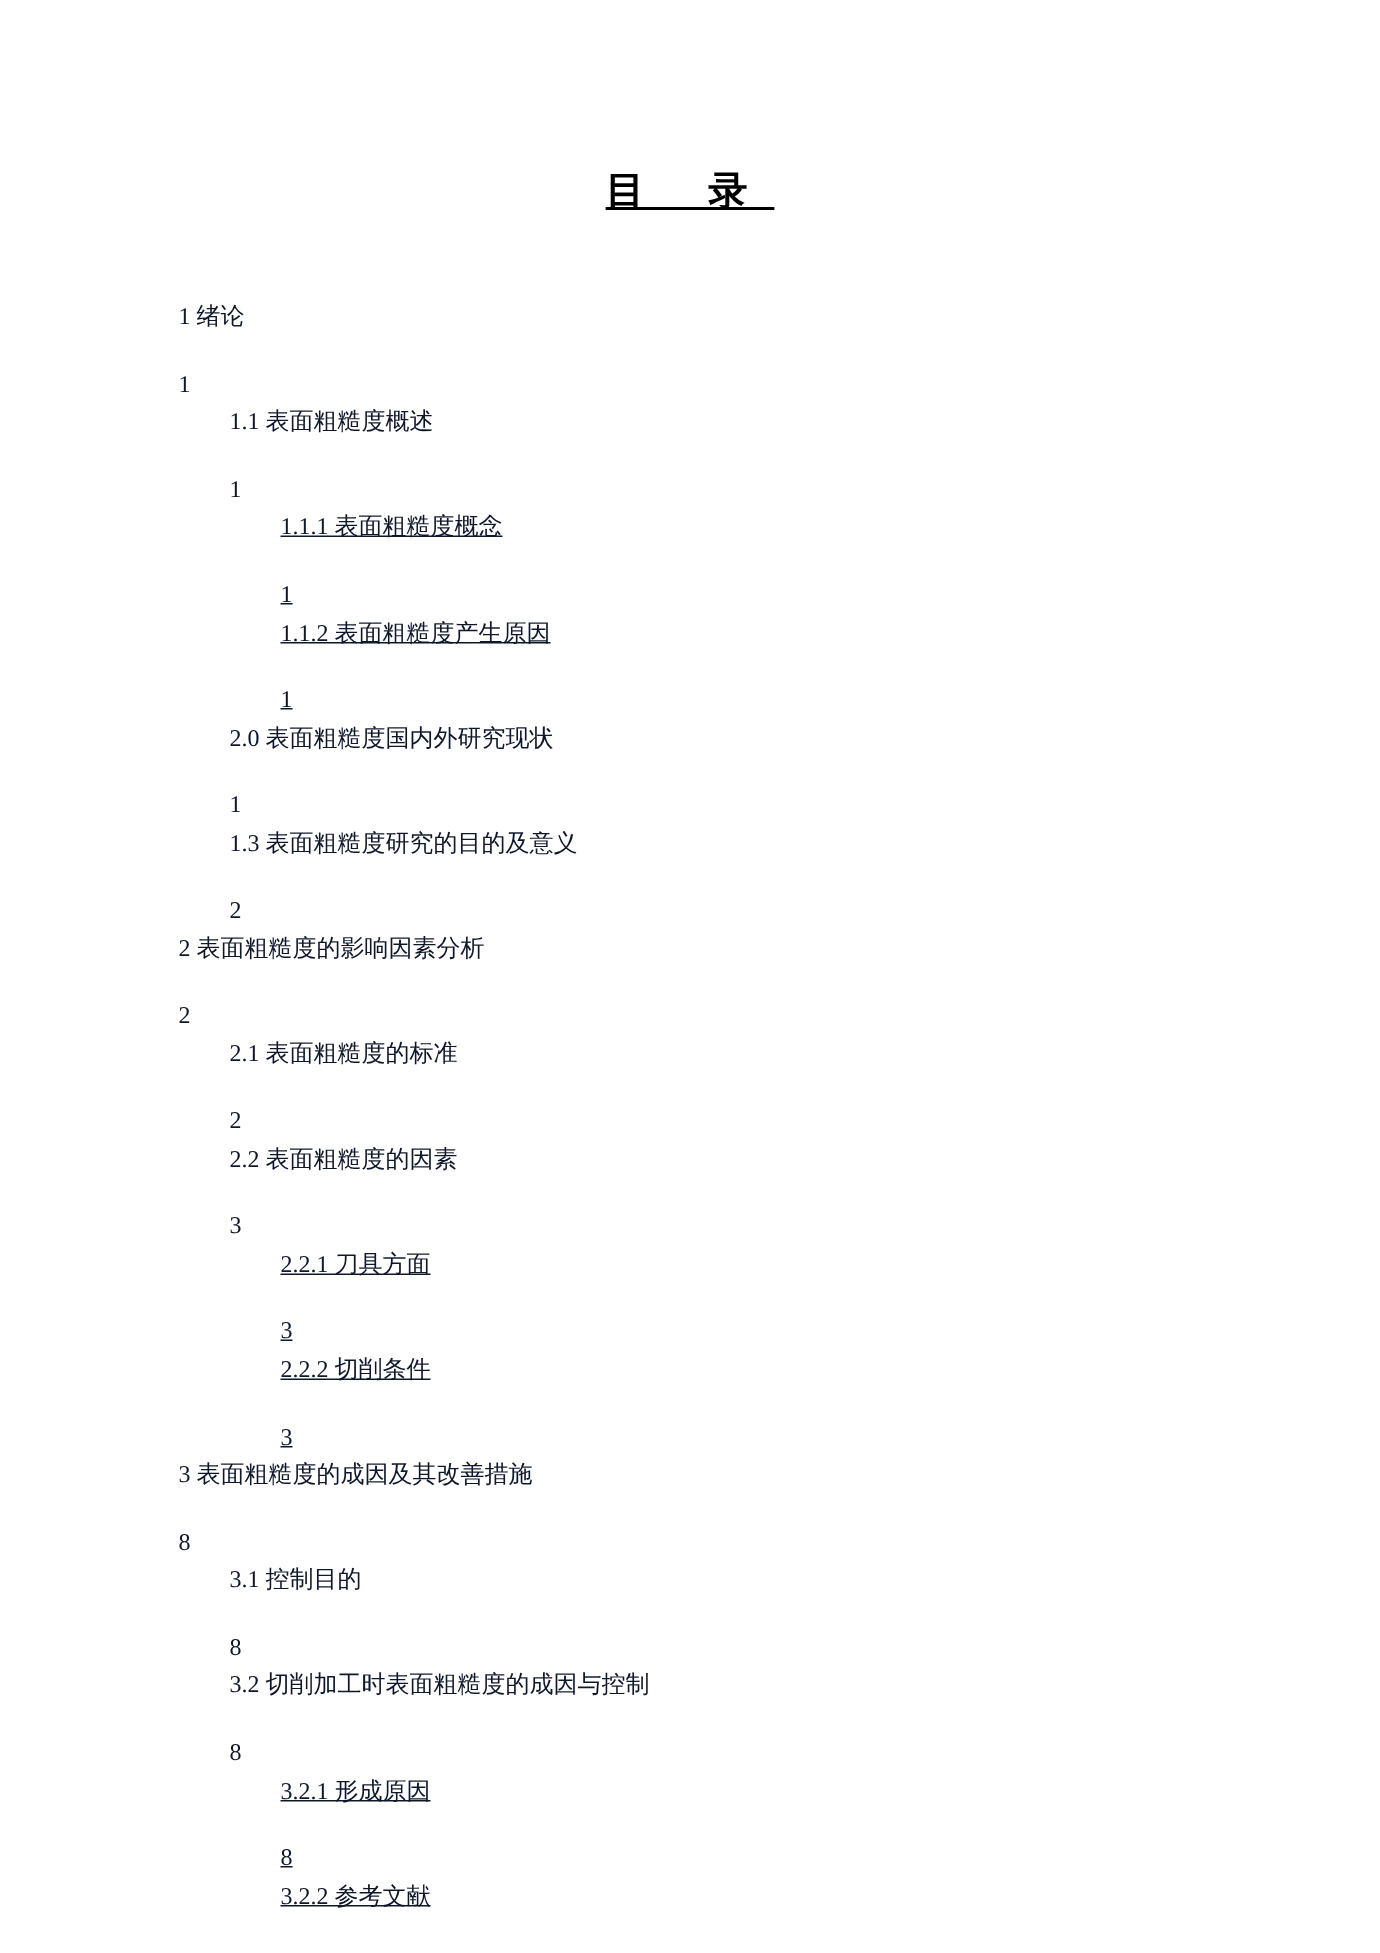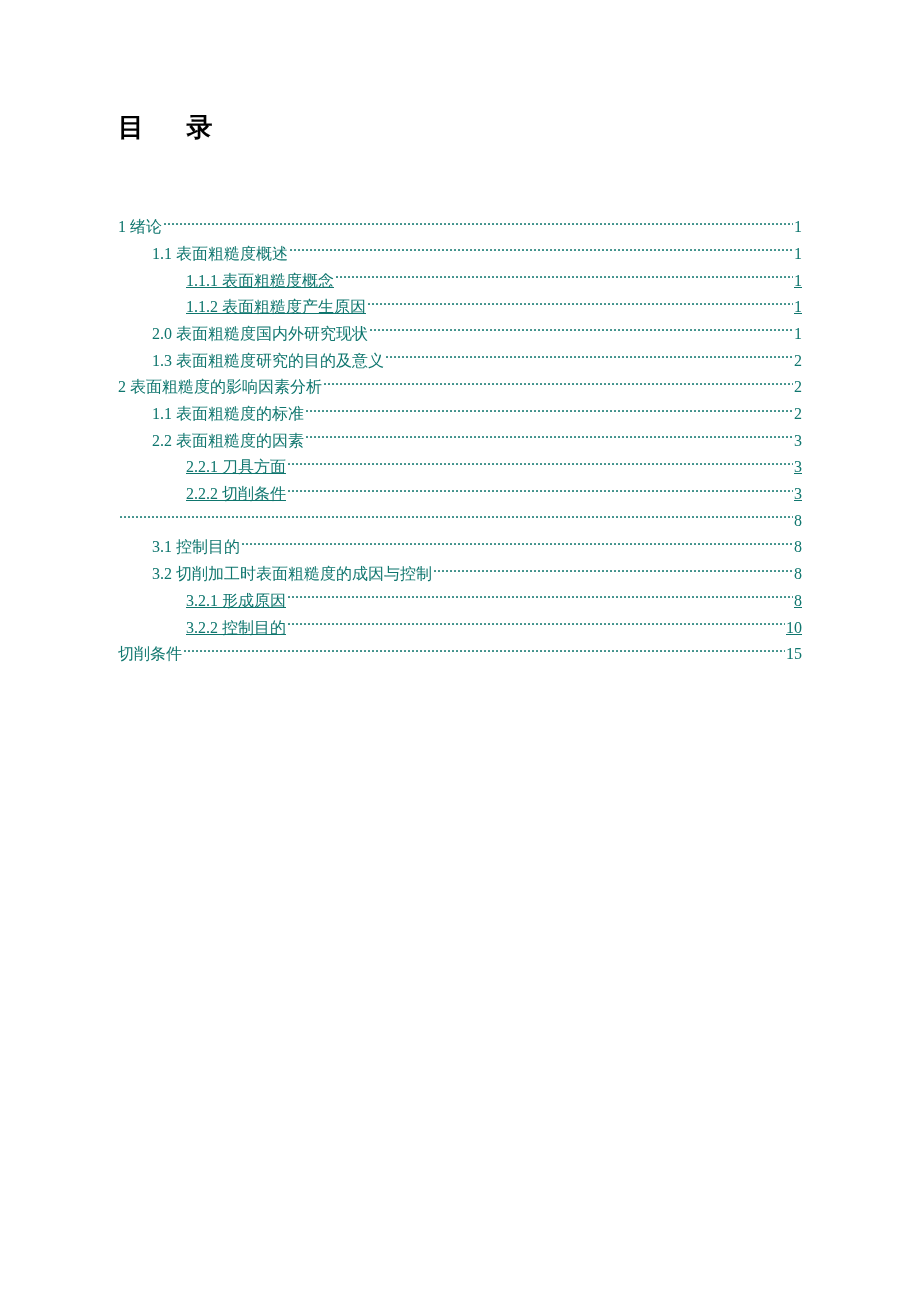--- a/index.html
+++ b/index.html
@@ -9,34 +9,36 @@
       font-family: "SimSun", "宋体", serif;
       width: 920px;
     }
     .page {
       width: 920px;
       min-height: 1302px;
       padding: 110px 118px 0 118px;
       box-sizing: border-box;
     }
     .title {
-      text-align: left;
+      text-align: center;
       font-size: 26px;
       font-weight: bold;
       letter-spacing: 18px;
-      margin-bottom: 68px;
+      margin-bottom: 54px;
       font-family: "SimSun", "宋体", serif;
+      text-decoration: underline;
     }
     .toc-entry {
       display: flex;
       align-items: baseline;
       font-size: 16px;
       line-height: 25.5px;
-      color: #0f766e;
+      color: #0f172a;
       white-space: nowrap;
+      flex-direction: column;
     }
     .toc-label {
       flex-shrink: 0;
       font-family: "Times New Roman", "SimSun", serif;
     }
     .toc-dots {
       flex: 1 1 auto;
       overflow: hidden;
       letter-spacing: 0px;
       font-family: "Times New Roman", serif;
@@ -95,60 +97,61 @@
         <span class="toc-label">1.3 表面粗糙度研究的目的及意义</span>
         <span class="toc-dots"></span>
         <span class="toc-page">2</span>
       </div>
       <div class="toc-entry indent-0">
         <span class="toc-label">2  表面粗糙度的影响因素分析</span>
         <span class="toc-dots"></span>
         <span class="toc-page">2</span>
       </div>
       <div class="toc-entry indent-1">
-        <span class="toc-label">1.1 表面粗糙度的标准</span>
+        <span class="toc-label">2.1 表面粗糙度的标准</span>
         <span class="toc-dots"></span>
         <span class="toc-page">2</span>
       </div>
       <div class="toc-entry indent-1">
         <span class="toc-label">2.2 表面粗糙度的因素</span>
         <span class="toc-dots"></span>
         <span class="toc-page">3</span>
       </div>
       <div class="toc-entry indent-2">
         <span class="toc-label">2.2.1  刀具方面</span>
         <span class="toc-dots"></span>
         <span class="toc-page">3</span>
       </div>
       <div class="toc-entry indent-2">
         <span class="toc-label">2.2.2 切削条件</span>
         <span class="toc-dots"></span>
         <span class="toc-page">3</span>
       </div>
       <div class="toc-entry indent-0">
+        <span class="toc-label">3  表面粗糙度的成因及其改善措施</span>
         <span class="toc-dots"></span>
         <span class="toc-page">8</span>
       </div>
       <div class="toc-entry indent-1">
         <span class="toc-label">3.1 控制目的</span>
         <span class="toc-dots"></span>
         <span class="toc-page">8</span>
       </div>
       <div class="toc-entry indent-1">
         <span class="toc-label">3.2 切削加工时表面粗糙度的成因与控制</span>
         <span class="toc-dots"></span>
         <span class="toc-page">8</span>
       </div>
       <div class="toc-entry indent-2">
         <span class="toc-label">3.2.1 形成原因</span>
         <span class="toc-dots"></span>
         <span class="toc-page">8</span>
       </div>
       <div class="toc-entry indent-2">
-        <span class="toc-label">3.2.2  控制目的</span>
+        <span class="toc-label">3.2.2  参考文献</span>
         <span class="toc-dots"></span>
         <span class="toc-page">10</span>
       </div>
       <div class="toc-entry indent-0">
         <span class="toc-label">切削条件</span>
         <span class="toc-dots"></span>
         <span class="toc-page">15</span>
       </div>
     </div>
 </div>

